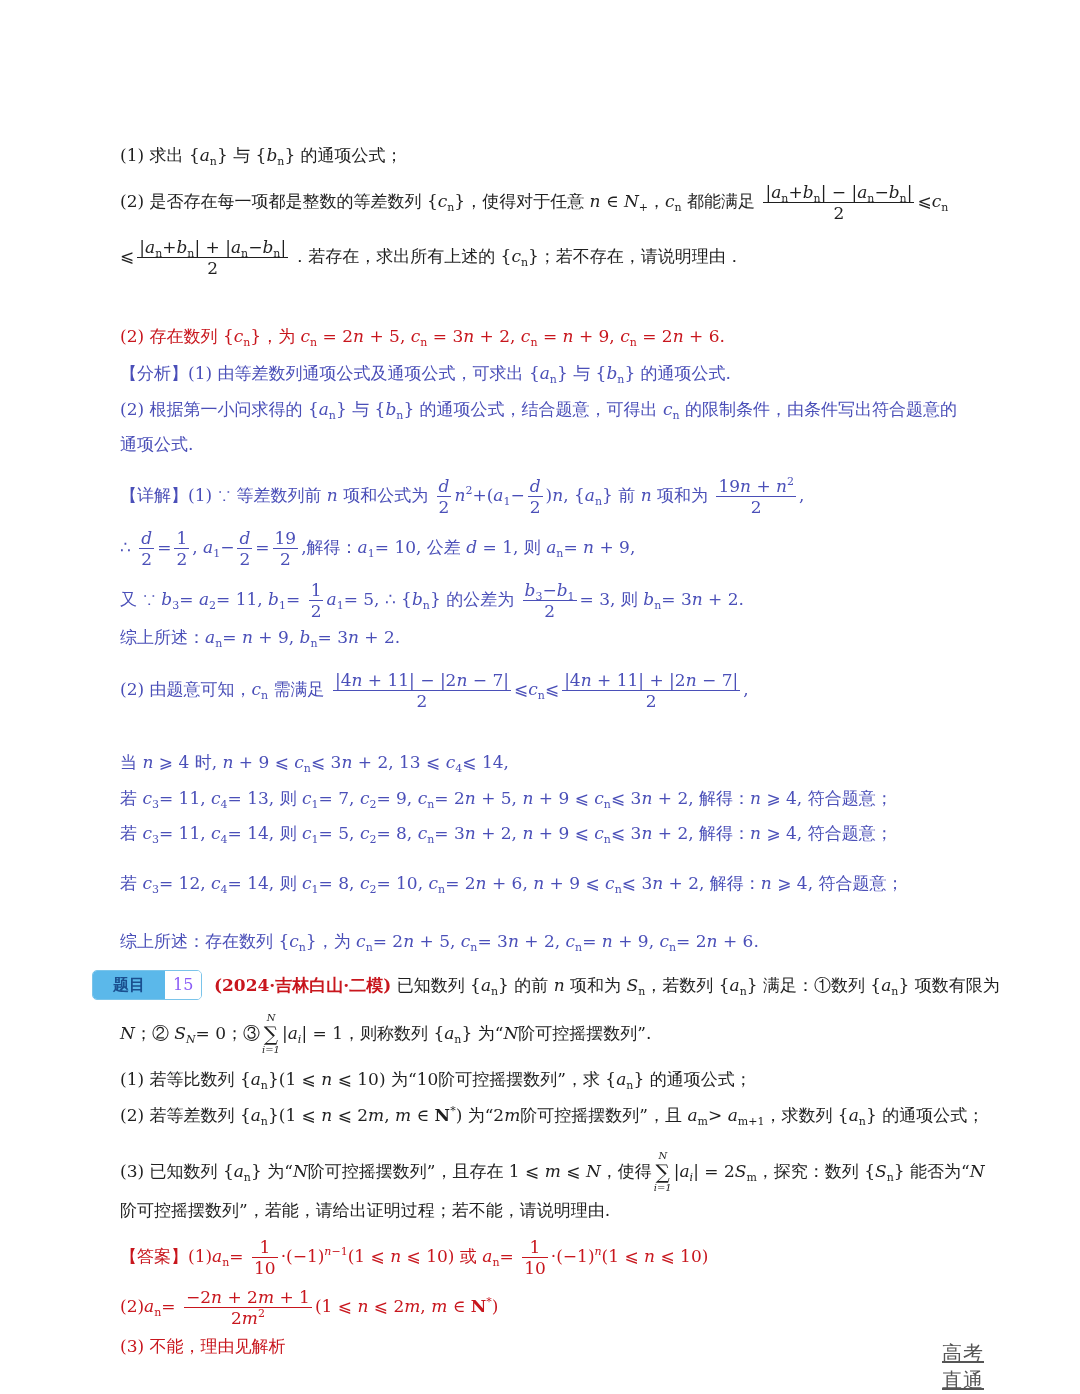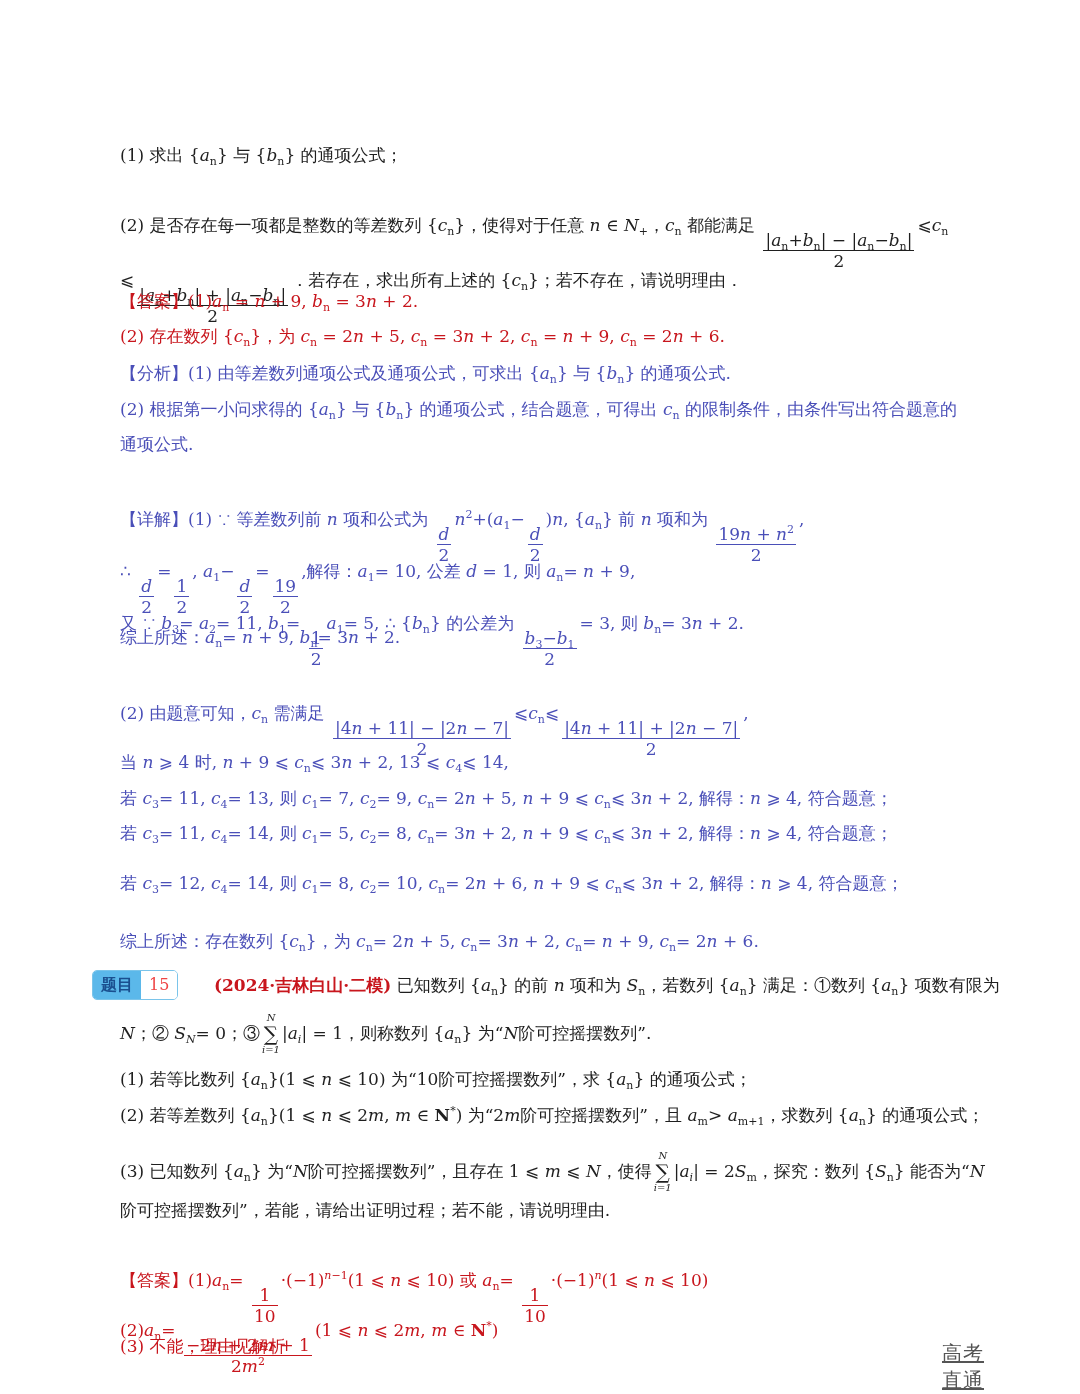--- a/index.html
+++ b/index.html
@@ -17,58 +17,57 @@
   .red { color: #c8161d; }
   .blue { color: #4a4fb8; }
   .red-src { color: #c8161d; font-weight: bold; margin-left: 16px; }
   i.v { font-style: italic; }
   sub { font-size: 11px; vertical-align: -4px; line-height: 0; }
   sup { font-size: 11px; vertical-align: 7px; line-height: 0; }
   .frac {
     display: inline-block; vertical-align: middle; text-align: center;
     margin: 0 3px; line-height: 20px;
   }
-  .frac .num { display: block; border-bottom: 1px solid currentColor; padding: 0 2px; margin-top: 48px; }
+  .frac .num { display: block; border-bottom: 1px solid currentColor; padding: 0 2px; }
   .frac .den { display: block; padding: 0 2px; }
   .sum {
     display: inline-block; vertical-align: middle; text-align: center;
     line-height: 12px; margin: 0 2px;
   }
   .sum .top, .sum .bot { display: block; font-size: 10px; font-style: italic; }
   .sum .sig { display: block; font-size: 20px; line-height: 20px; }
   .badge {
     position: absolute; left: 92px; top: 970px; height: 28px;
     display: flex; border: 1px solid #7ac4ea; border-radius: 5px; overflow: hidden;
     font-family: "DejaVu Sans", sans-serif;
   }
   .badge .lbl {
-    background: #5bb8ea; color: #1a4f8f; font-size: 16px; padding: 0 8px;
+    background: #5bb8ea; color: #1a4f8f; font-size: 16px; padding: 0 20px;
     line-height: 28px; font-weight: bold;
   }
   .badge .num {
-    background: #ffffff; color: #ef4444; font-size: 16px; padding: 0 8px;
+    background: #ffffff; color: #8b5cf6; font-size: 16px; padding: 0 8px;
     line-height: 28px; font-family: "DejaVu Serif", serif;
   }
   .watermark {
     position: absolute; left: 942px; top: 1340px; font-size: 20px;
     color: #555555; font-family: "DejaVu Sans", sans-serif; letter-spacing: 1px; text-decoration: underline;
   }
 </style>
 </head>
 <body>
 
 <div class="page">
 
   <div class="line black" style="top:143px">(1) 求出 {<i class="v">a</i><sub>n</sub>} 与 {<i class="v">b</i><sub>n</sub>} 的通项公式；</div>
 
   <div class="line black" style="top:182px">(2) 是否存在每一项都是整数的等差数列 {<i class="v">c</i><sub>n</sub>}，使得对于任意 <i class="v">n</i> ∈ <i class="v">N</i><sub>+</sub>，<i class="v">c</i><sub>n</sub> 都能满足 <span class="frac"><span class="num">|<i class="v">a</i><sub>n</sub>+<i class="v">b</i><sub>n</sub>| − |<i class="v">a</i><sub>n</sub>−<i class="v">b</i><sub>n</sub>|</span><span class="den">2</span></span>⩽<i class="v">c</i><sub>n</sub></div>
 
   <div class="line black" style="top:237px">⩽<span class="frac"><span class="num">|<i class="v">a</i><sub>n</sub>+<i class="v">b</i><sub>n</sub>| + |<i class="v">a</i><sub>n</sub>−<i class="v">b</i><sub>n</sub>|</span><span class="den">2</span></span>．若存在，求出所有上述的 {<i class="v">c</i><sub>n</sub>}；若不存在，请说明理由．</div>
 
-  <div class="line red" style="top:289px"><span>【答案】</span>(1)<i class="v">a</i><sub>n</sub> = <i class="v">n</i> + 9, <i class="v">b</i><sub>n</sub> = 3<i class="v">n</i> + 2.</div>
 
   <div class="line red" style="top:324px">(2) 存在数列 {<i class="v">c</i><sub>n</sub>}，为 <i class="v">c</i><sub>n</sub> = 2<i class="v">n</i> + 5, <i class="v">c</i><sub>n</sub> = 3<i class="v">n</i> + 2, <i class="v">c</i><sub>n</sub> = <i class="v">n</i> + 9, <i class="v">c</i><sub>n</sub> = 2<i class="v">n</i> + 6.</div>
 
   <div class="line blue" style="top:361px"><span>【分析】</span>(1) 由等差数列通项公式及通项公式，可求出 {<i class="v">a</i><sub>n</sub>} 与 {<i class="v">b</i><sub>n</sub>} 的通项公式.</div>
 
   <div class="line blue" style="top:397px">(2) 根据第一小问求得的 {<i class="v">a</i><sub>n</sub>} 与 {<i class="v">b</i><sub>n</sub>} 的通项公式，结合题意，可得出 <i class="v">c</i><sub>n</sub> 的限制条件，由条件写出符合题意的</div>
 
   <div class="line blue" style="top:432px">通项公式.</div>
 
   <div class="line blue" style="top:476px"><span>【详解】</span>(1) ∵ 等差数列前 <i class="v">n</i> 项和公式为 <span class="frac"><span class="num"><i class="v">d</i></span><span class="den">2</span></span><i class="v">n</i><sup>2</sup>+(<i class="v">a</i><sub>1</sub>−<span class="frac"><span class="num"><i class="v">d</i></span><span class="den">2</span></span>)<i class="v">n</i>, {<i class="v">a</i><sub>n</sub>} 前 <i class="v">n</i> 项和为 <span class="frac"><span class="num">19<i class="v">n</i> + <i class="v">n</i><sup>2</sup></span><span class="den">2</span></span>,</div>

